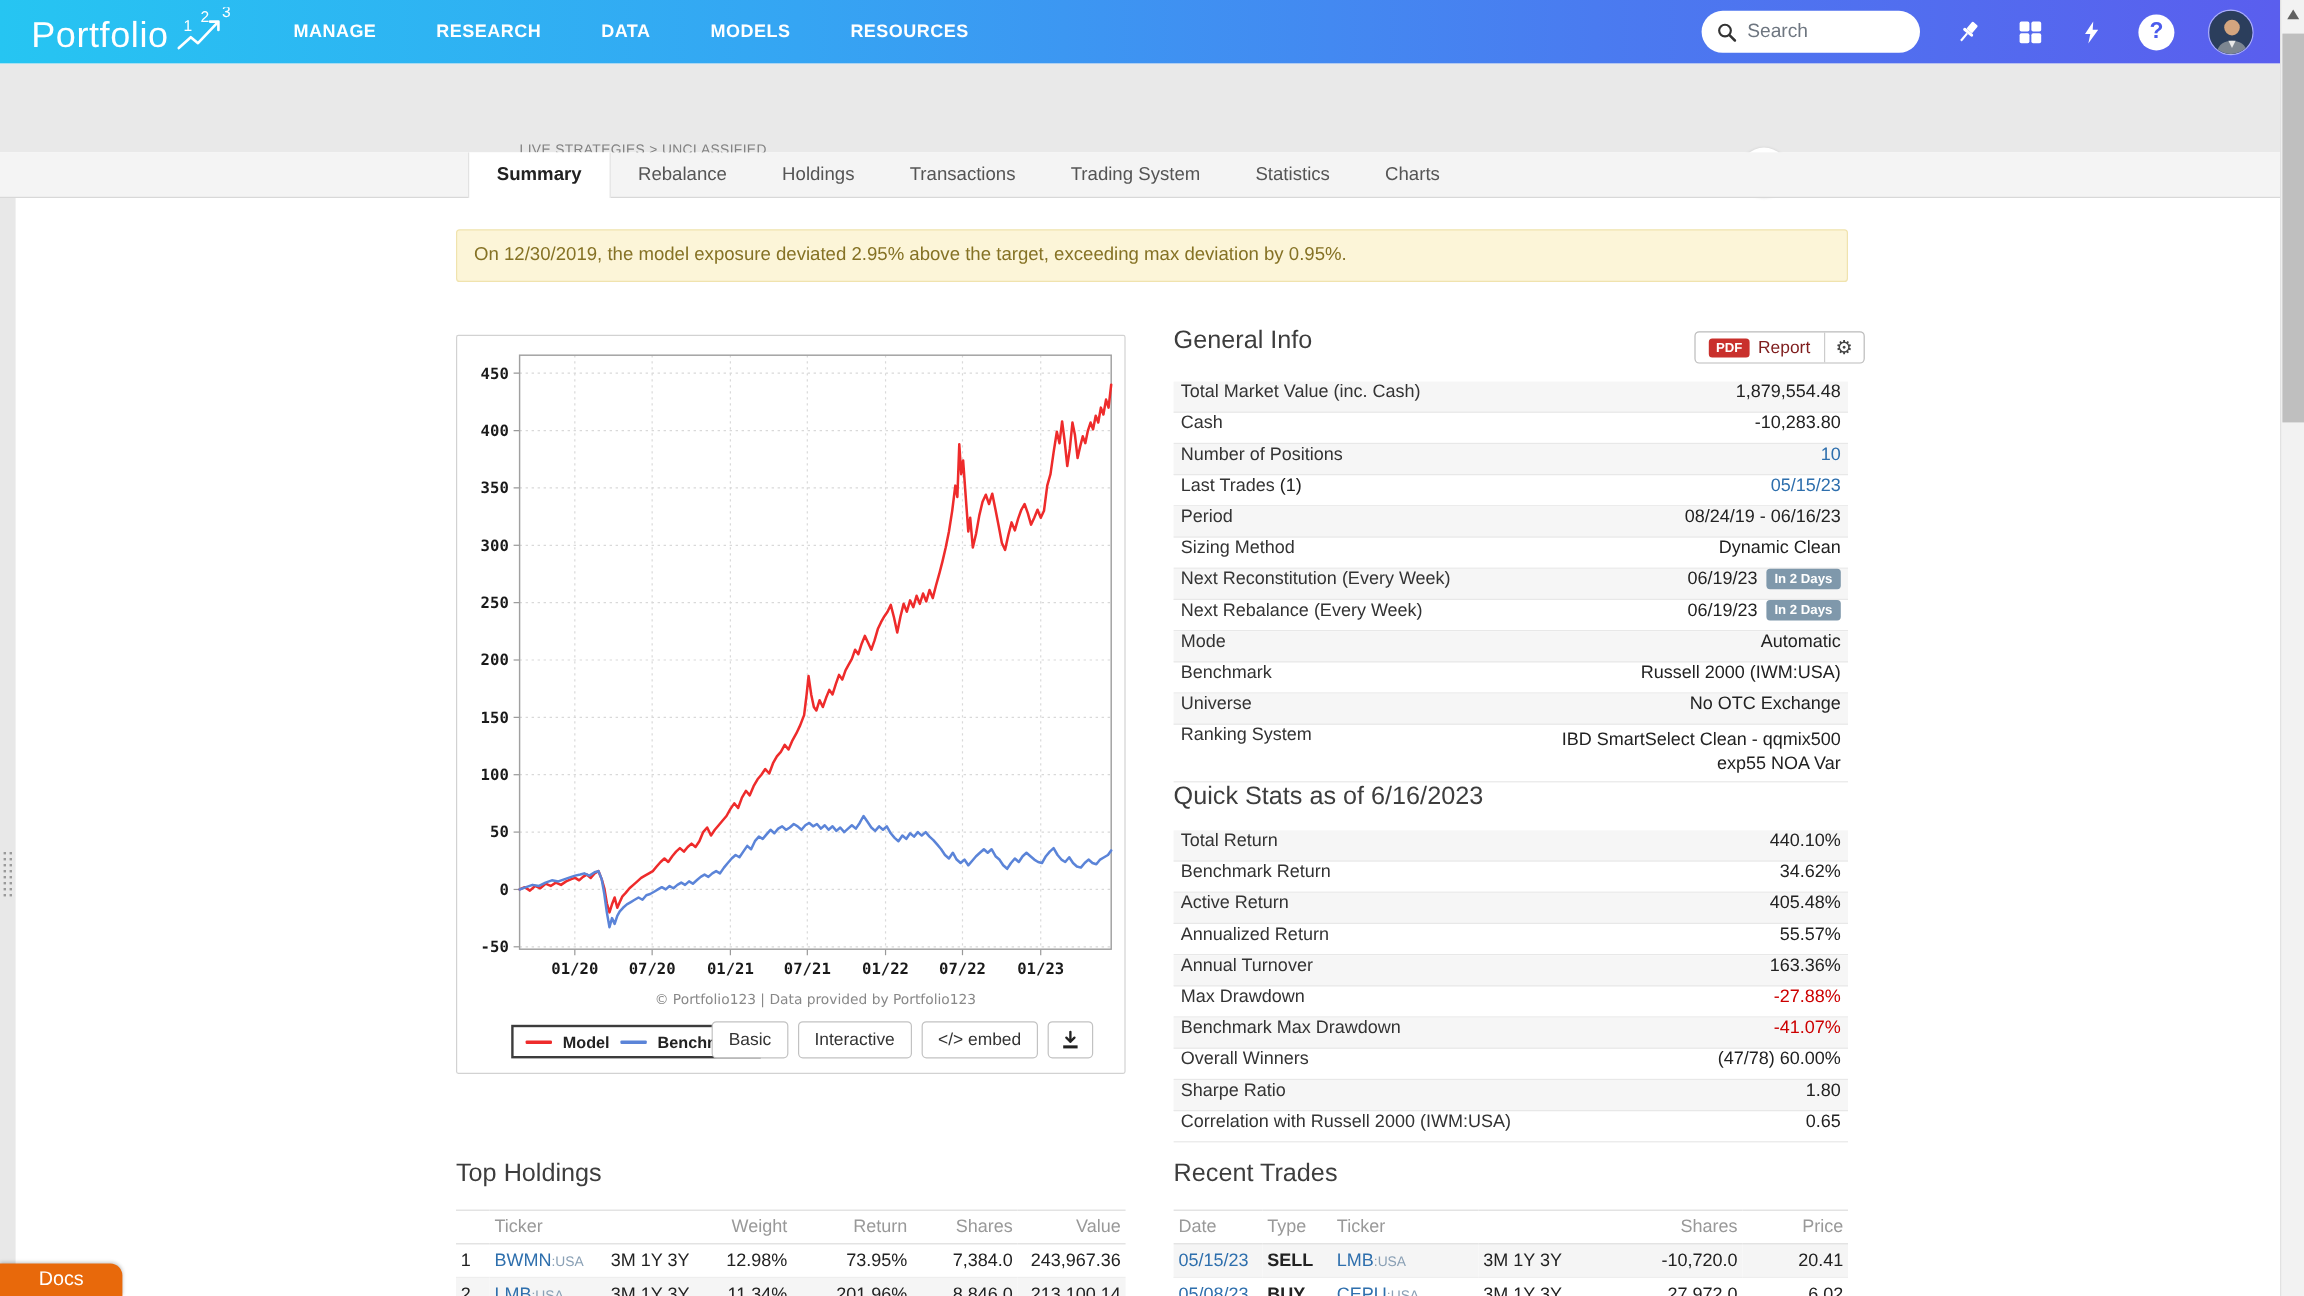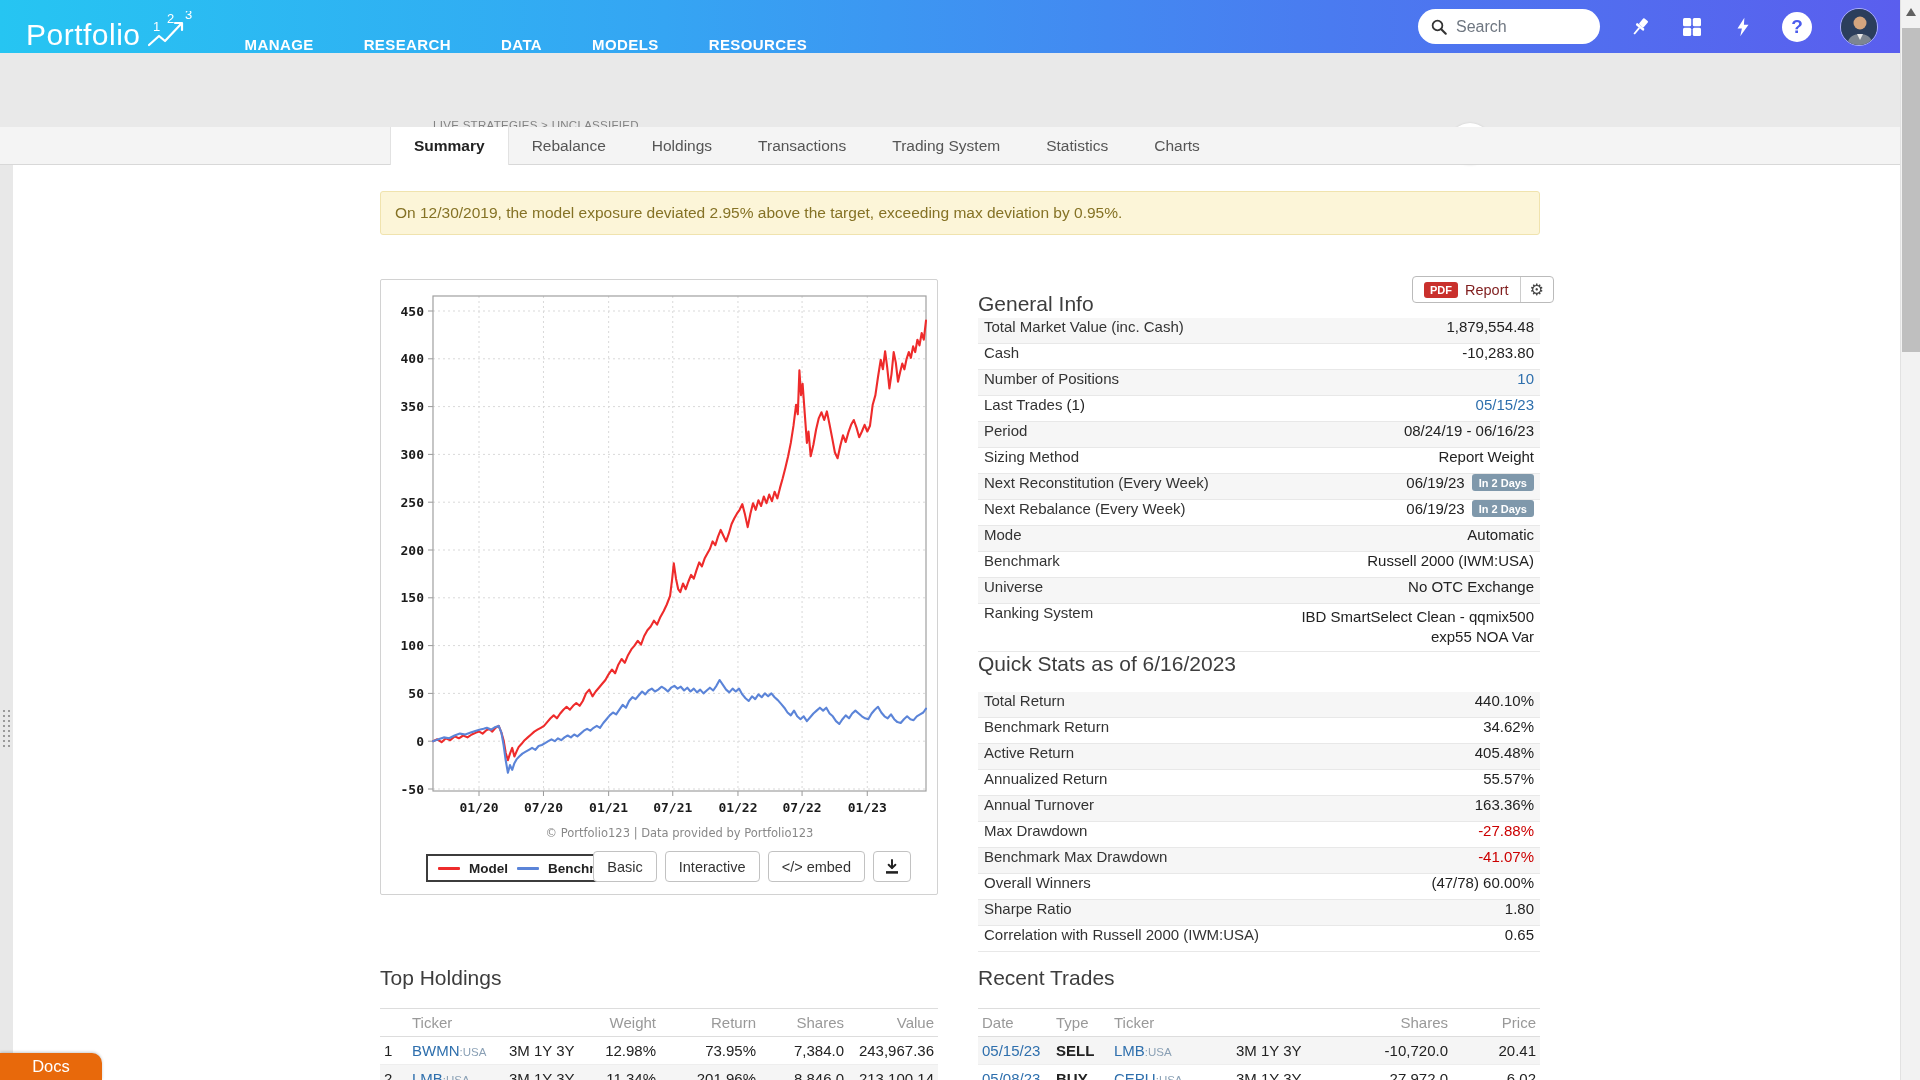--- a/index.html
+++ b/index.html
@@ -5,21 +5,21 @@
   * { margin:0; padding:0; box-sizing:border-box; }
   html,body { width:1920px; height:1080px; overflow:hidden; font-family:"Liberation Sans", sans-serif; background:#fff; }
   #stage { position:absolute; inset:0; width:1920px; height:1080px; overflow:hidden; }
 
   
   #scrollbar { position:absolute; right:0; top:0; width:20px; height:1080px; background:#f2f2f2; border-left:1px solid #e2e2e2; }
   #scroll-up { position:absolute; top:8px; left:5px; width:0; height:0; border-left:5px solid transparent; border-right:5px solid transparent; border-bottom:8px solid #606060; }
   #scroll-thumb { position:absolute; top:28px; left:1px; width:18px; height:324px; background:#bfbfbf; }
 
   
-  #nav { position:absolute; left:0; top:0; width:1900px; height:53px; background:linear-gradient(90deg,#26c5f2 0%, #35a5f3 35%, #4a7bf0 70%, #5a5eee 100%); display:flex; align-items:flex-end; }
+  #nav { position:absolute; left:0; top:0; width:1900px; height:53px; background:linear-gradient(90deg,#26c5f2 0%, #35a5f3 35%, #4a7bf0 70%, #5a5eee 100%); display:flex; align-items:center; }
   #logo { display:flex; align-items:flex-end; margin-left:26px; cursor:pointer; }
   #logo-text { color:#fff; font-size:30px; font-weight:400; letter-spacing:0.5px; line-height:36px; }
   #logo-mark { margin-left:4px; margin-bottom:2px; }
   #nav-menu { display:flex; margin-left:48px; gap:50px; }
   .nav-item { color:#fff; font-size:15px; font-weight:700; letter-spacing:0.4px; cursor:pointer; }
   #nav-right { position:absolute; right:22px; top:0; height:53px; display:flex; align-items:center; gap:28px; }
   #search-box { width:182px; height:35px; background:#fff; border-radius:18px; display:flex; align-items:center; padding:0 12px; }
   #search-input { border:none; outline:none; font-size:16px; color:#444; width:130px; margin-left:8px; background:transparent; font-family:"Liberation Sans",sans-serif; }
   #search-input::placeholder { color:#6e7680; opacity:1; }
   .nav-icon { cursor:pointer; display:flex; align-items:center; justify-content:center; }
@@ -58,21 +58,21 @@
   .chart-footer { font-family:"DejaVu Sans",sans-serif; font-size:11.5px; fill:#888; }
   #legend { position:absolute; left:45px; top:574px; height:28px; border:2px solid #3c3c3c; background:#fff; display:flex; align-items:center; padding:0 10px; gap:9px; }
   .legend-dash { width:22px; height:3px; border-radius:1px; }
   .legend-label { font-size:13.5px; font-weight:700; color:#222; }
   #chart-buttons { position:absolute; right:26px; top:571px; display:flex; gap:8px; }
   .cbtn { height:31px; background:#fff; border:1px solid #c2c2c2; border-radius:4px; font-size:14.5px; color:#333; padding:0 13px; display:flex; align-items:center; cursor:pointer; font-family:"Liberation Sans",sans-serif; }
   #dl-btn { width:38px; justify-content:center; padding:0; }
 
   
   .section-heading { font-size:21px; color:#3d3d3d; }
-  #gi-heading { position:absolute; left:978px; top:272px;margin-top:20px; }
+  #gi-heading { position:absolute; left:978px; top:272px; }
   #report-group { position:absolute; left:1412px; top:276px; height:27px; border:1px solid #bbb; border-radius:4px; background:#fff; display:flex; align-items:center; }
   #report-main { display:flex; align-items:center; gap:7px; padding:0 11px; cursor:pointer; height:100%; }
   #pdf-badge { background:#c9302c; color:#fff; font-size:11px; font-weight:700; padding:2px 6px; border-radius:3px; }
   #report-label { font-size:14.5px; color:#7f1d1d; }
   #report-sep { width:1px; height:100%; background:#ccc; }
   #report-gear { padding:0 9px; font-family:"DejaVu Sans",sans-serif; font-size:16px; color:#444; cursor:pointer; }
 
   #info-rows { position:absolute; left:978px; top:318px; width:562px; }
   #stats-heading { position:absolute; left:978px; top:652px; }
   #stats-rows { position:absolute; left:978px; top:692px; width:562px; }
@@ -361,21 +361,21 @@
       </div>
       <div class="irow alt">
         <span class="lbl">Period</span>
         <span class="val">
           <span>08/24/19 - 06/16/23</span>
         </span>
       </div>
       <div class="irow">
         <span class="lbl">Sizing Method</span>
         <span class="val">
-          <span>Report Weight</span>
+          <span>Dynamic Clean</span>
         </span>
       </div>
       <div class="irow alt">
         <span class="lbl">Next Reconstitution (Every Week)</span>
         <span class="val">
           <span>06/19/23</span>
           <span class="badge">In 2 Days</span>
         </span>
       </div>
       <div class="irow">

